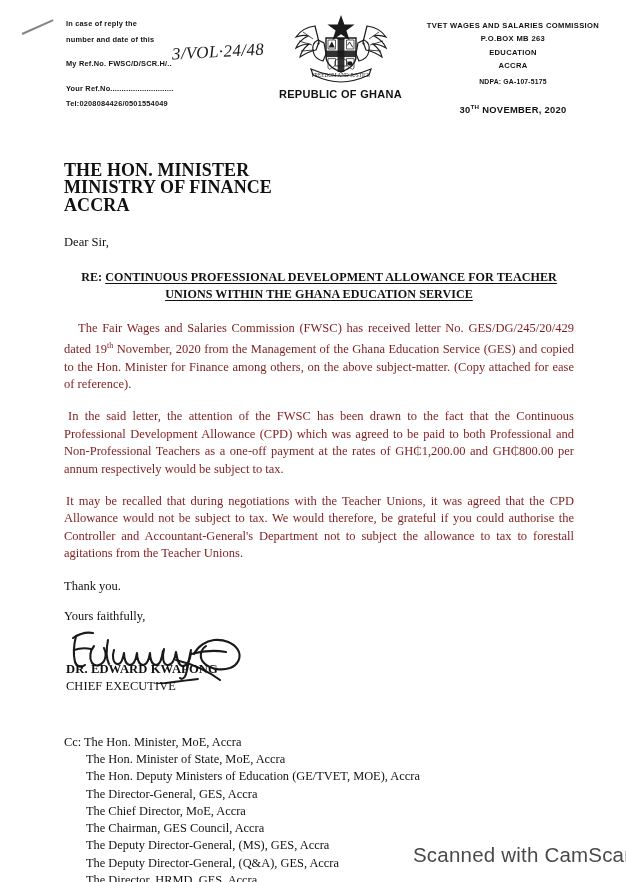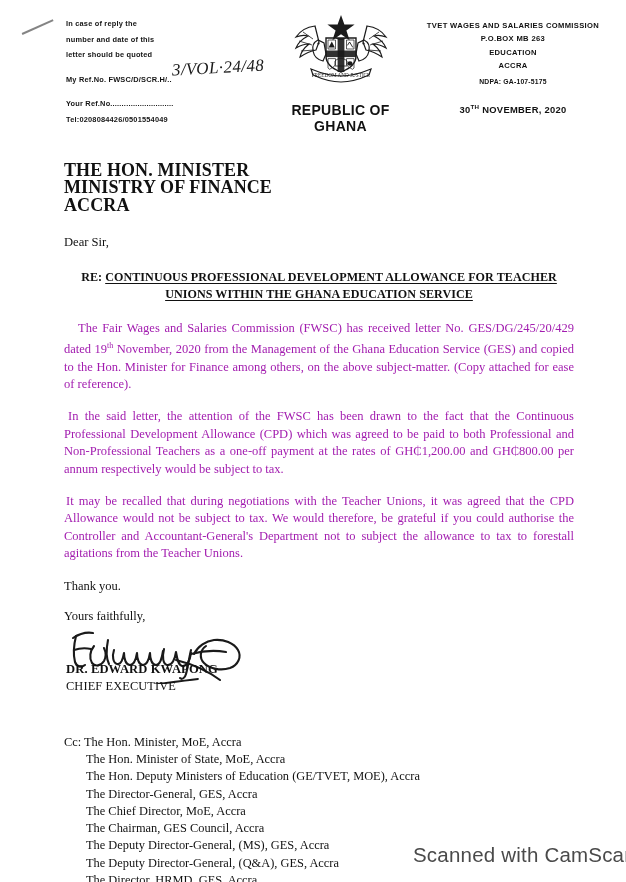--- a/index.html
+++ b/index.html
@@ -82,24 +82,24 @@
   
   .emblem-wrap {
     position: absolute;
     left: 278px;
     top: 12px;
     width: 125px;
     text-align: center;
   }
   .emblem { display: block; margin: 0 auto; }
   .republic {
-    margin-top: 14px;
+    margin-top: 0;
     font-family: "Liberation Sans", sans-serif;
     font-weight: bold;
-    font-size: 14px;
+    font-size: 11px;
     letter-spacing: .3px;
     color: #111;
   }
 
   .commission-block {
     position: absolute;
     left: 406px;
     top: 19px;
     width: 214px;
     text-align: center;
@@ -160,21 +160,21 @@
   }
   .subject .re { text-decoration: none; }
   .subject .subj-text { text-decoration: underline; text-underline-offset: 2px; }
 
   p.para {
     margin: 0;
     text-align: justify;
     text-justify: inter-word;
     font-size: 12.5px;
     line-height: 17.4px;
-    color: #a21caf;
+    color: #7f1d1d;
   }
   p.para.p1 { margin-top: 16px; text-indent: 14px; }
   p.para.p2 { margin-top: 15px; text-indent: 4px; }
   p.para.p3 { margin-top: 15px; text-indent: 2px; }
   p.para sup { font-size: 8px; vertical-align: super; }
 
   .thanks {
     margin-top: 16px;
     font-size: 12.5px;
   }
@@ -243,21 +243,20 @@
 
 <div class="page">
 
   <div class="scan-mark"></div>
 
   <div class="letterhead">
 
     <div class="ref-block">
       <div class="rl">In case of reply the</div>
       <div class="rl">number and date of this</div>
-      <div class="rl">letter should be quoted</div>
       <div class="ref-gap"></div>
       <div class="rl myref-row">
         <span>My Ref.No. FWSC/D/SCR.H/..</span>
         <span class="handwrite-ref">3/VOL·24/48</span>
       </div>
       <div class="ref-gap"></div>
       <div class="rl">Your Ref.No............................</div>
       <div class="rl">Tel:0208084426/0501554049</div>
     </div>
 

